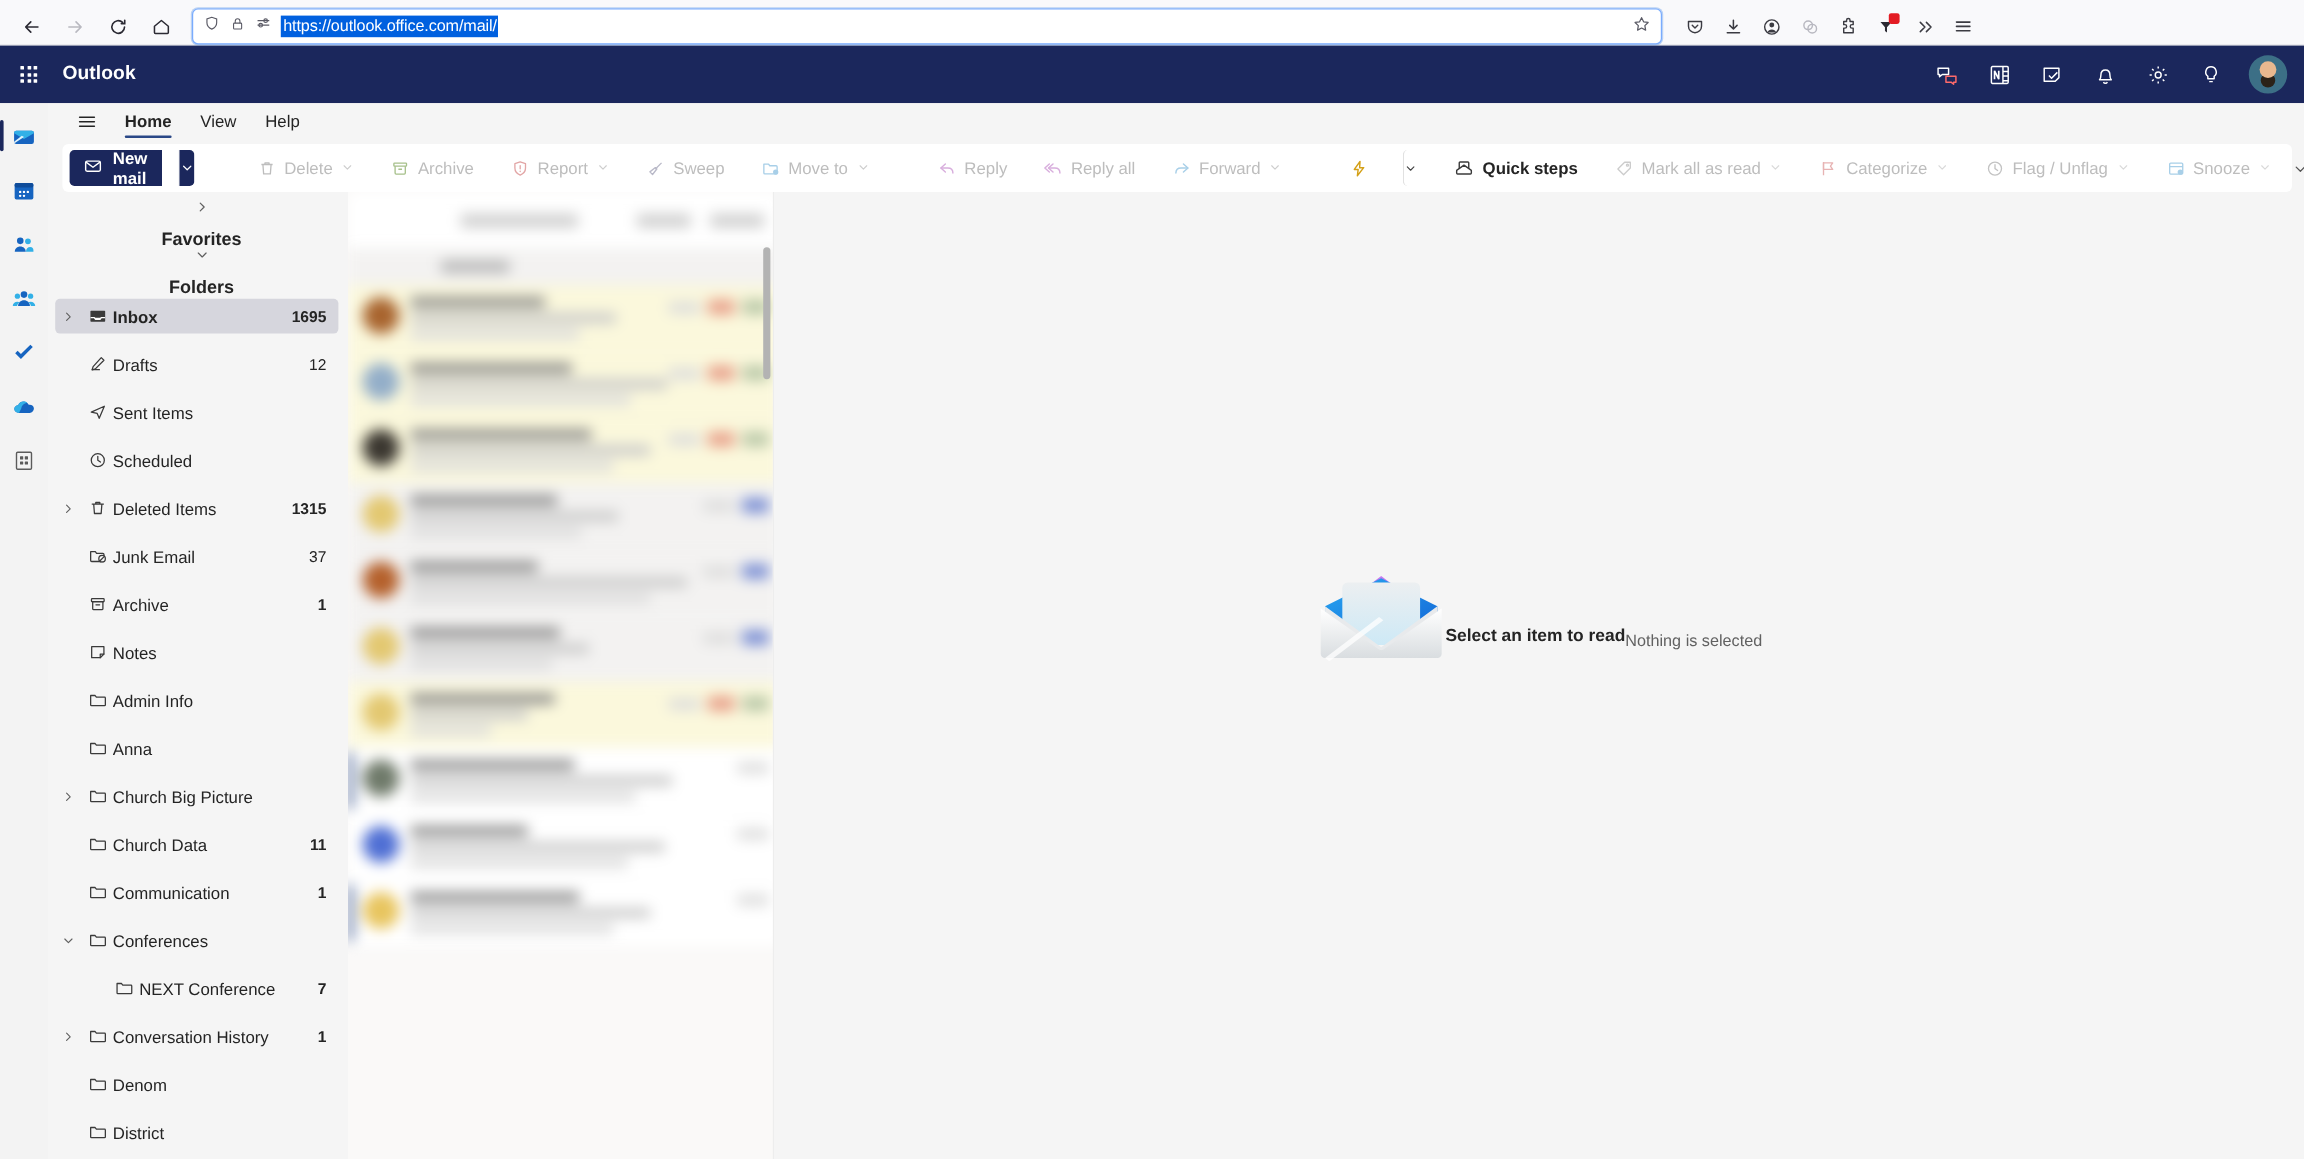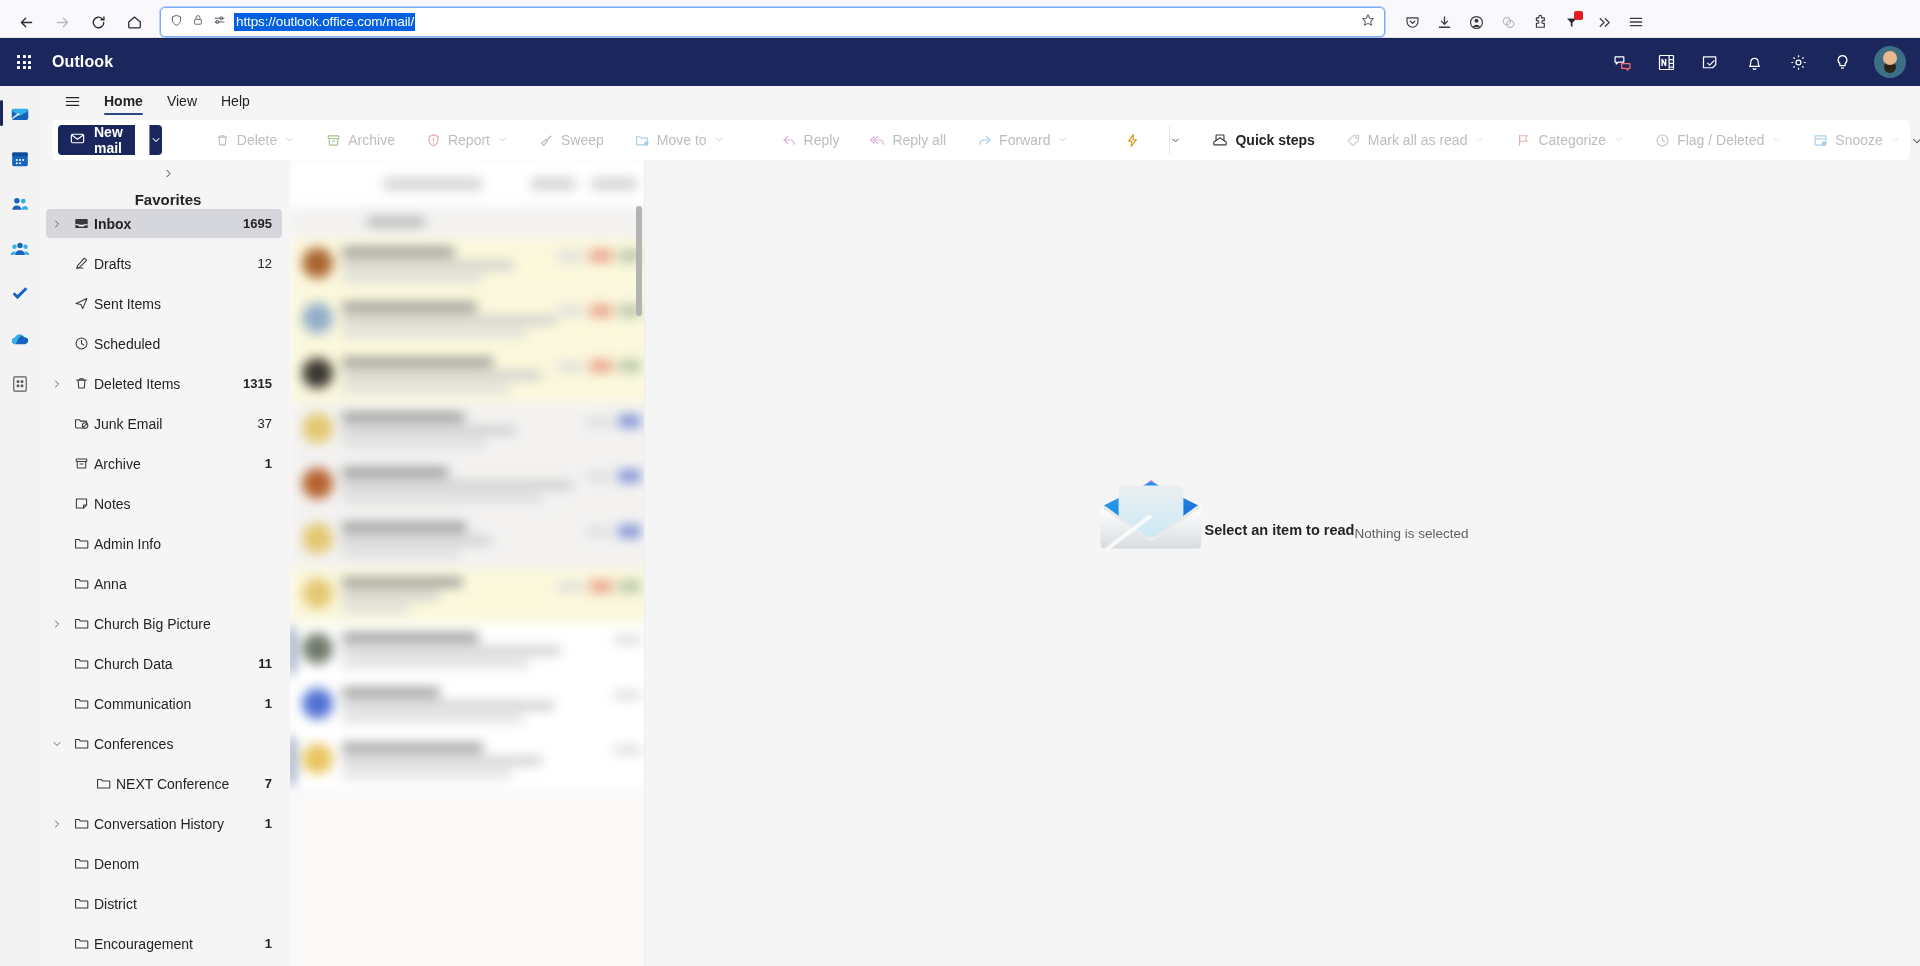--- a/index.html
+++ b/index.html
@@ -573,21 +573,21 @@
               <path d="m5 7.5 5 5 5-5"></path>
             </svg>
         </span>
       </div>
 
       <div class="tb-item disabled">
         <svg width="17" height="17" viewBox="0 0 20 20" fill="none" stroke="#c3c3c3" stroke-width="1.3" stroke-linecap="round">
             <circle cx="10" cy="10" r="6.4"></circle>
             <path d="M10 6.2V10l2.6 1.8"></path>
           </svg>
-        <span>Flag / Deleted</span>
+        <span>Flag / Unflag</span>
         <span class="caret">
           <svg width="11" height="11" viewBox="0 0 20 20" fill="none" stroke="#cccccc" stroke-width="1.7" stroke-linecap="round" stroke-linejoin="round">
               <path d="m5 7.5 5 5 5-5"></path>
             </svg>
         </span>
       </div>
 
       <div class="tb-item disabled">
         <svg width="17" height="17" viewBox="0 0 20 20" fill="none" stroke="#a8cfe8" stroke-width="1.3" stroke-linejoin="round">
             <rect x="3.6" y="4.6" width="12.8" height="10.8" rx="1"></rect>
@@ -637,20 +637,28 @@
       <div class="folders">
         <div class="fgroup-head">
           <span>
             <svg width="13" height="13" viewBox="0 0 20 20" fill="none" stroke="#616161" stroke-width="1.6" stroke-linecap="round" stroke-linejoin="round">
                 <path d="m7.5 5 5 5-5 5"></path>
               </svg>
           </span>
           <span>Favorites</span>
         </div>
 
+        <div class="fgroup-head" style="margin-top:8px;">
+          <span>
+            <svg width="13" height="13" viewBox="0 0 20 20" fill="none" stroke="#616161" stroke-width="1.6" stroke-linecap="round" stroke-linejoin="round">
+                <path d="m5 7.5 5 5 5-5"></path>
+              </svg>
+          </span>
+          <span>Folders</span>
+        </div>
 
         <div id="folder-list">
             <div class="frow selected">
               <span class="chev-slot">
                 <svg width="12" height="12" viewBox="0 0 20 20" fill="none" stroke="#616161" stroke-width="1.6" stroke-linecap="round" stroke-linejoin="round">
                   <path d="m7.5 5 5 5-5 5"></path>
                 </svg>
               </span>
               <span class="ficon">
                 <svg width="17" height="17" viewBox="0 0 20 20" fill="none" stroke="#3a3a3a" stroke-width="1.25" stroke-linejoin="round" stroke-linecap="round">

